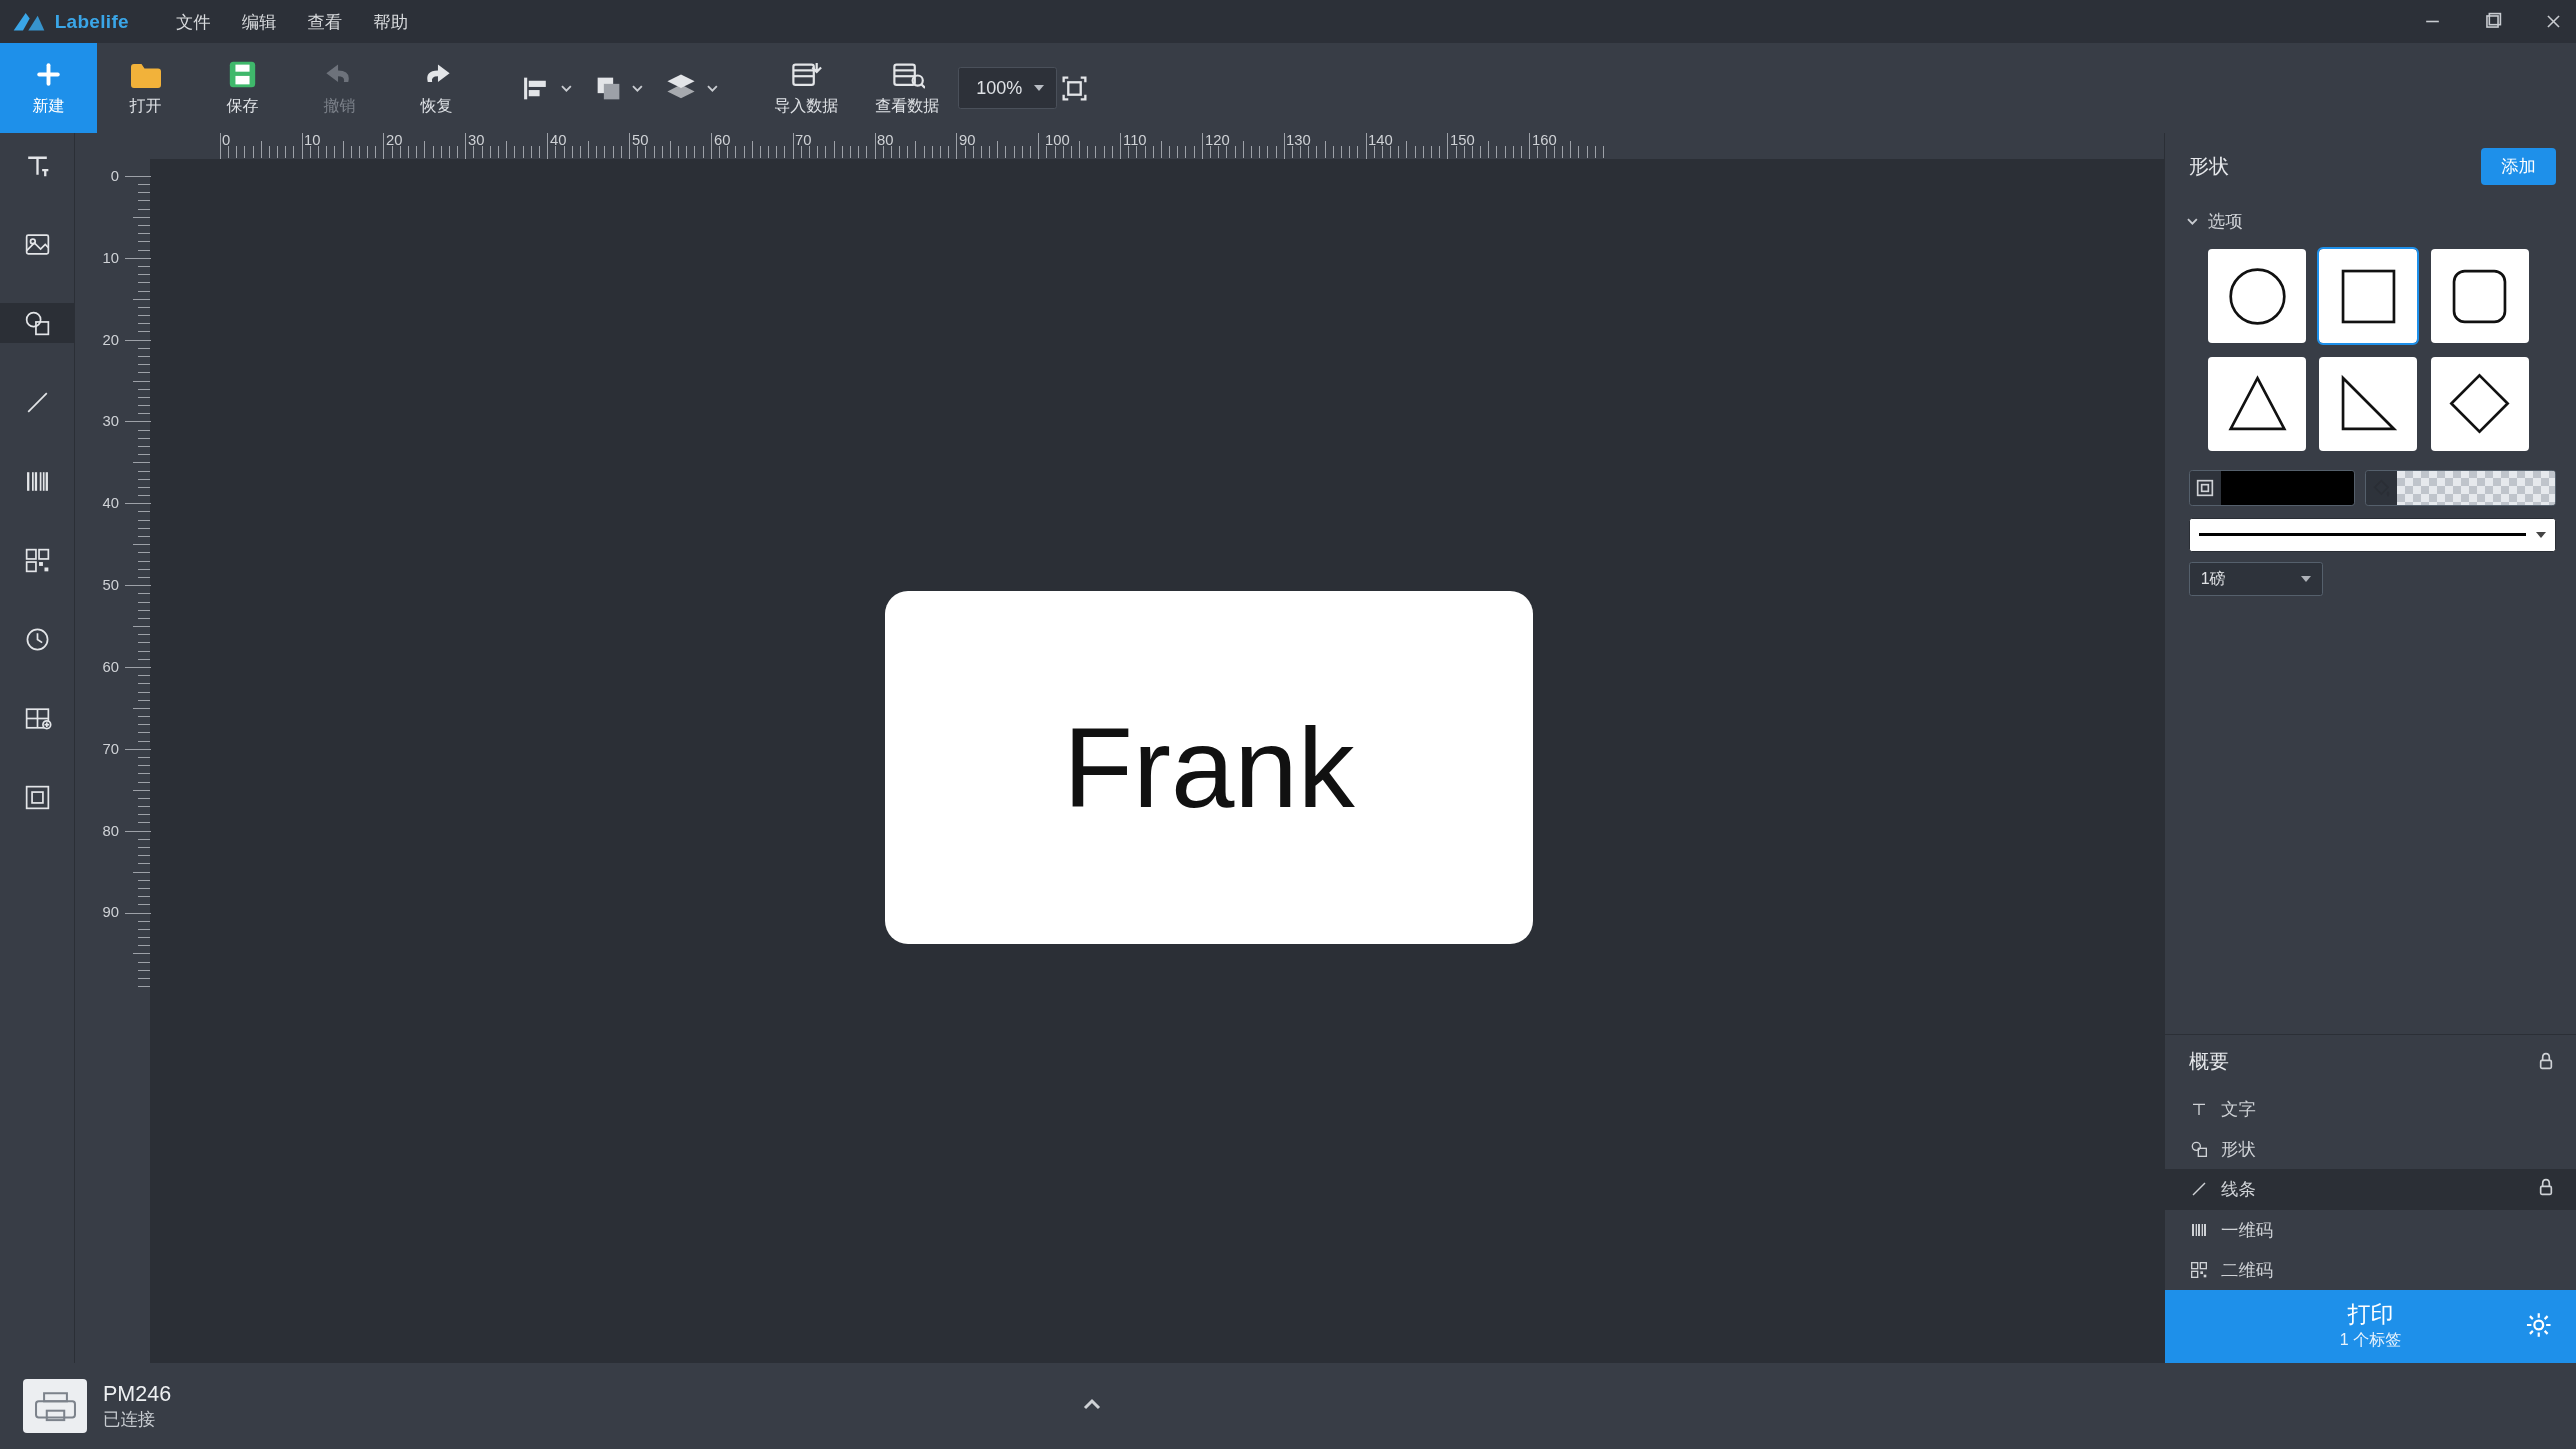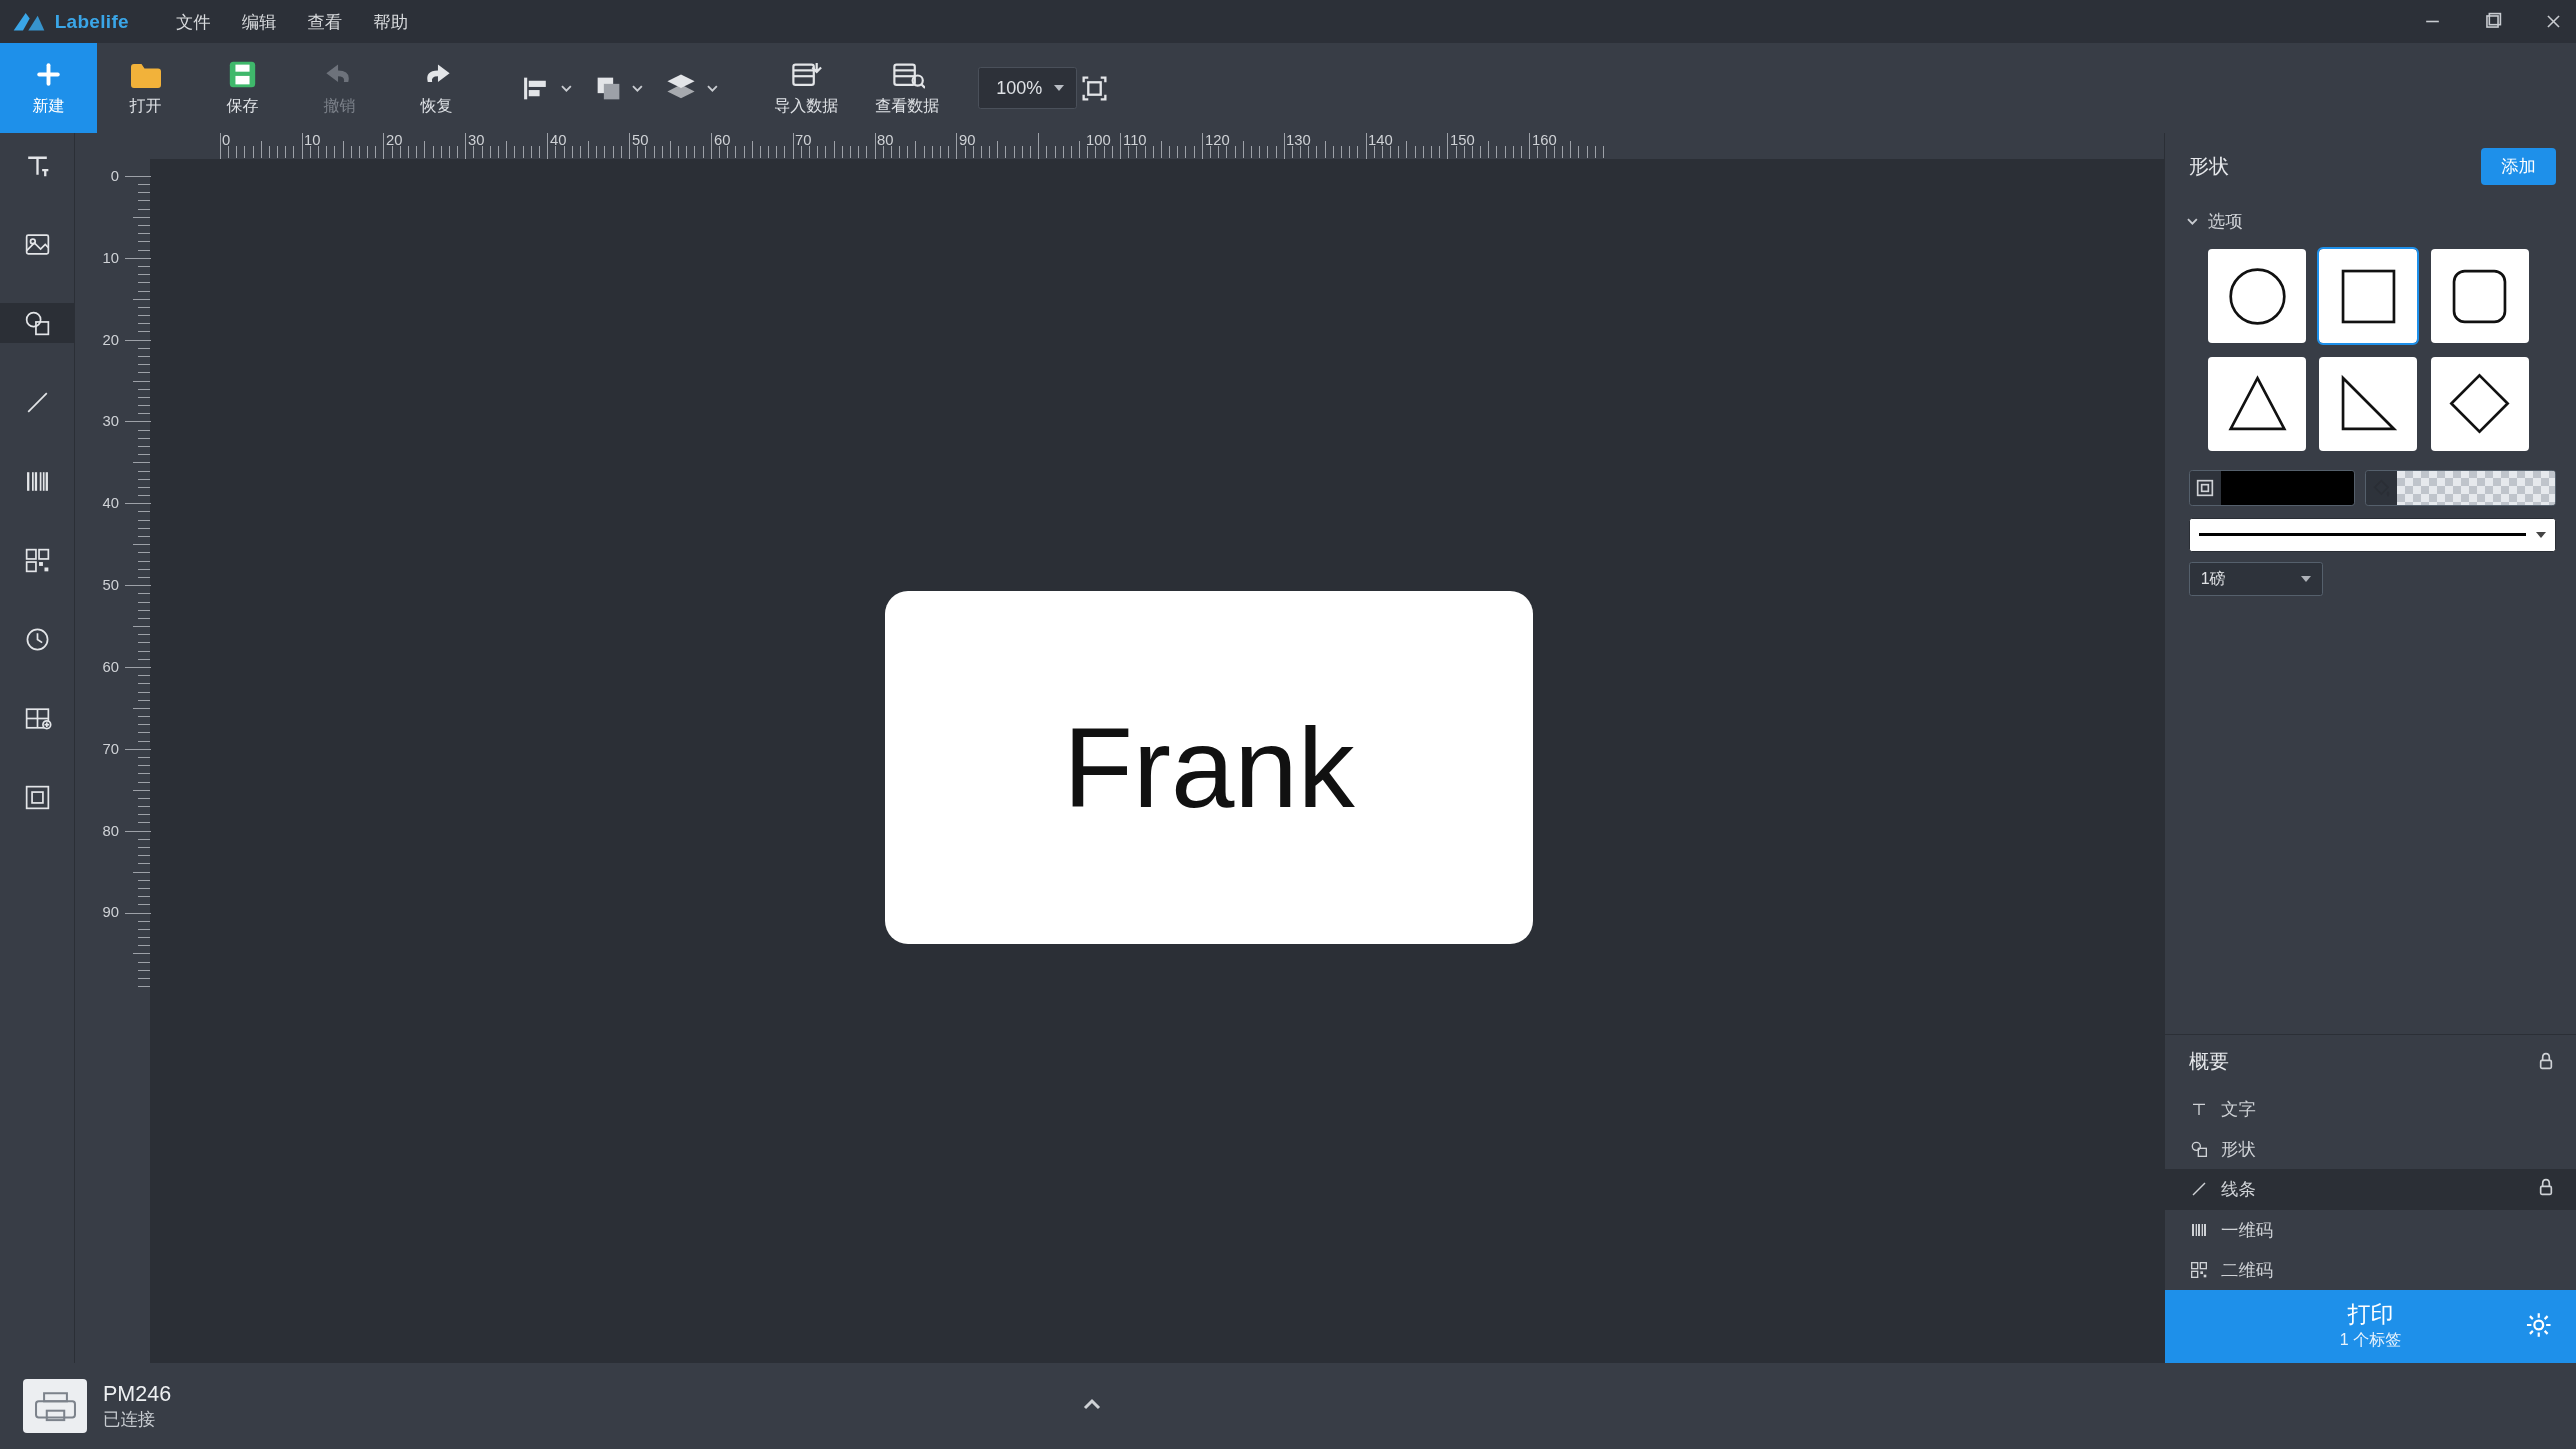--- a/index.html
+++ b/index.html
@@ -22,21 +22,21 @@
 .tb-btn.new { background: #1e90ea; width:97px;}
 .tb-btn .ico { width: 38px; height: 32px; display:flex; align-items:center; justify-content:center; }
 .tb-btn .lbl { font-size: 16px; color: #dfe2e6; }
 .tb-btn.new .lbl { color: #fff; }
 .tb-btn.disabled .lbl { color: #7b8089; }
 .tb-btn.disabled .ico { opacity: 0.45; }
 .tb-sep { width: 27px; }
 .tb-wide { width: 101px; }
 .icon-drop { display:flex; align-items:center; gap:6.7px; padding: 0 9.4px; height:40px; cursor:pointer; }
 .icon-drop svg.chev { width:14.8px; height:14.8px; }
-.zoom-box { display:flex; align-items:center; gap:0; margin-left: 20px; justify-content: flex-end;}
+.zoom-box { display:flex; align-items:center; gap:0;  justify-content: flex-end;}
 .zoom-sel { background:#2d3139; border:0.7px solid #4a505a; border-radius:2.7px; height:42px; padding: 0 12px 0 17.4px; display:flex; align-items:center; gap:12px; font-size:18px; color:#dfe2e6; cursor:pointer;}
 .zoom-sel .tri { width:0;height:0;border-left:5.4px solid transparent;border-right:5.4px solid transparent;border-top:6.7px solid #b9bdc4;}
 .fit-btn { width:34px;height:34px; display:flex;align-items:center;justify-content:center; cursor:pointer;}
 
 
 .content { display:flex; height: calc(1449px - 43px - 90px - 86px); }
 
 
 .vtools { width: 75px; background:#383d46; display:flex; flex-direction:column; align-items:center; padding-top: 12px; gap: 39px; border-right: 0.7px solid #2b2f36;}
 .vtool { width:75px; height:40px; display:flex; align-items:center; justify-content:center; cursor:pointer; }
@@ -443,21 +443,21 @@
           <div class="minor" style="left: 815px;"></div>
           <div class="minor" style="left: 823px;"></div>
           <div class="minor" style="left: 831px;"></div>
           <div class="minor" style="left: 839px;"></div>
           <div class="mid" style="left: 847px;"></div>
           <div class="minor" style="left: 855px;"></div>
           <div class="minor" style="left: 864px;"></div>
           <div class="minor" style="left: 872px;"></div>
           <div class="minor" style="left: 880px;"></div>
           <div class="major" style="left: 888px;"></div>
-          <div class="num" style="left: 936px;">100</div>
+          <div class="num" style="left: 895px;">100</div>
           <div class="minor" style="left: 896px;"></div>
           <div class="minor" style="left: 905px;"></div>
           <div class="minor" style="left: 913px;"></div>
           <div class="minor" style="left: 921px;"></div>
           <div class="mid" style="left: 929px;"></div>
           <div class="minor" style="left: 937px;"></div>
           <div class="minor" style="left: 945px;"></div>
           <div class="minor" style="left: 954px;"></div>
           <div class="minor" style="left: 962px;"></div>
           <div class="major" style="left: 970px;"></div>

